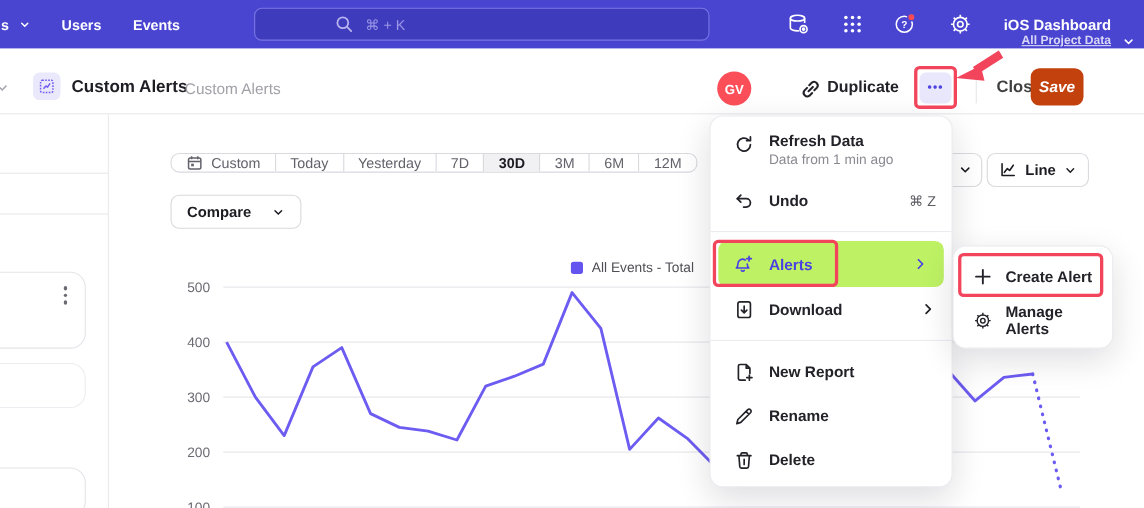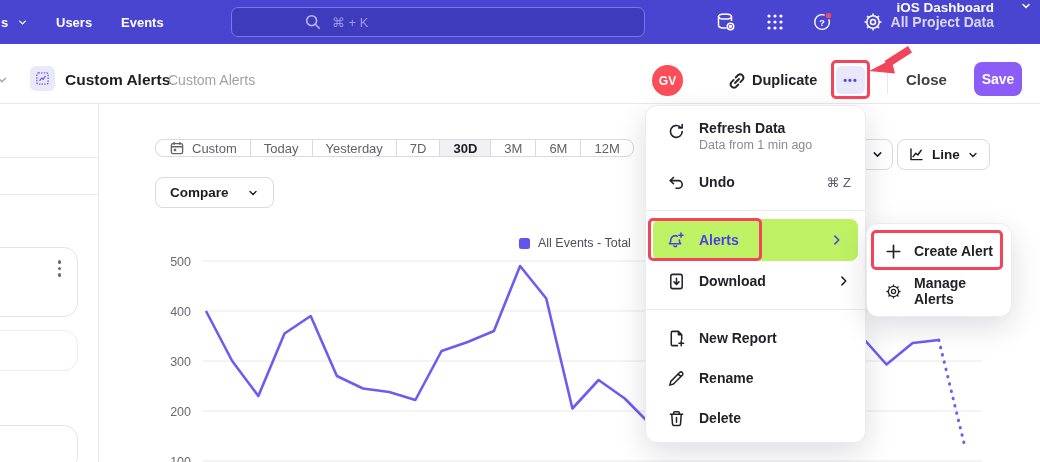--- a/index.html
+++ b/index.html
@@ -14,44 +14,44 @@
   .nav-item { font-size:13px; font-weight:700; color:#fff; cursor:pointer; }
   #nav-partial { position:absolute; left:1px; top:15px; font-size:13px; font-weight:700; display:flex; align-items:center; gap:9px;}
   #nav-users { position:absolute; left:56px; top:15px; }
   #nav-events { position:absolute; left:121px; top:15px; }
   #nav-search { position:absolute; left:231px; top:7px; width:414px; height:30px;
     background:#3f3bbd; border:1.5px solid #7b76e4; border-radius:7px;
     display:flex; align-items:center; cursor:text; }
   #nav-search .ph { color:#dcdaf8; font-size:13.5px; font-weight:700; margin-left:22px; }
   #nav-search .sc { color:#9c98e8; font-size:13px; margin-left:10px; }
   .nav-icon { position:absolute; top:11px; width:22px; height:22px; color:#fff; cursor:pointer; }
-  #project-switch { position:absolute; right:8px; top:0; height:44px; display:flex; align-items:flex-start; gap:26px; cursor:pointer;}
+  #project-switch { position:absolute; right:8px; top:0; height:44px; display:flex; align-items:flex-end; gap:10px; cursor:pointer;}
   #project-name { font-size:13.5px; font-weight:700; text-align:right; line-height:16px;}
-  #project-scope { font-size:14px; font-weight:700; color:#d9d7f6; text-align:right; line-height:13px;}
+  #project-scope { font-size:11px; font-weight:700; color:#d9d7f6; text-align:right; line-height:13px;text-decoration:underline;}
 
   
   #header { left:0; top:44px; width:1040px; height:60px; background:#fff;
     border-bottom:1px solid #e9e8ec; z-index:4; }
   #hdr-chev-frag { left:-5px; top:73px; color:#a3a2aa; z-index:4;}
   #hdr-icon { left:30px; top:66px; width:25px; height:25px; background:#eae8fb;
     border-radius:6px; display:flex; align-items:center; justify-content:center; color:#6f5ef0;}
   #hdr-title { left:65px; top:71px; font-size:15.5px; font-weight:700; color:#1e1d24; }
   #hdr-crumb { left:168px; top:72px; font-size:14px; color:#a2a1a8; }
   #avatar { left:652px; top:65px; width:31px; height:31px; border-radius:50%;
     background:#fb4e59; color:#fff; font-size:12px; font-weight:700;
     display:flex; align-items:center; justify-content:center; cursor:pointer; }
   #link-btn { left:726px; top:70px; width:22px; height:22px; color:#232229; cursor:pointer;}
   #dup-btn { left:752px; top:72px; font-size:14.5px; font-weight:700; color:#232229; cursor:pointer;}
   #more-btn { left:836px; top:66px; width:29px; height:28px; background:#e9e7fc; border:none;
     border-radius:6px; color:#4f44e0; font-size:11px; font-weight:700; letter-spacing:1px;
     display:flex; align-items:center; justify-content:center; cursor:pointer; }
   #hdr-div { left:887px; top:64px; width:1px; height:30px; background:#e7e6ea; }
   #close-btn { left:906px; top:71px; font-size:15px; font-weight:700; color:#404040; cursor:pointer;}
-  #save-btn { left:974px; top:62px; width:48px; height:34px; background:#8b5cf6; border:none;
-    border-radius:8px; color:#fff; font-size:14px; font-weight:700; cursor:pointer; }
+  #save-btn { left:937px; top:62px; width:48px; height:34px; background:#c2410c; border:none;
+    border-radius:8px; color:#fff; font-size:14px; font-weight:700; cursor:pointer;font-style:italic; }
 
   
   .sb-line { left:0; height:1px; background:#e9e8ec; width:98px; z-index:2;}
   #sb-vline { left:98px; top:104px; width:1px; height:358px; background:#e9e8ec; z-index:2;}
   .sb-card { left:-30px; width:108px; background:#fff; border:1px solid #e4e3e8;
     border-radius:14px; z-index:2; }
   .kebab { position:absolute; right:16px; top:12px; display:flex; flex-direction:column; gap:3px; cursor:pointer;}
   .kebab i { width:3.5px; height:3.5px; border-radius:50%; background:#6a6972; }
 
   

